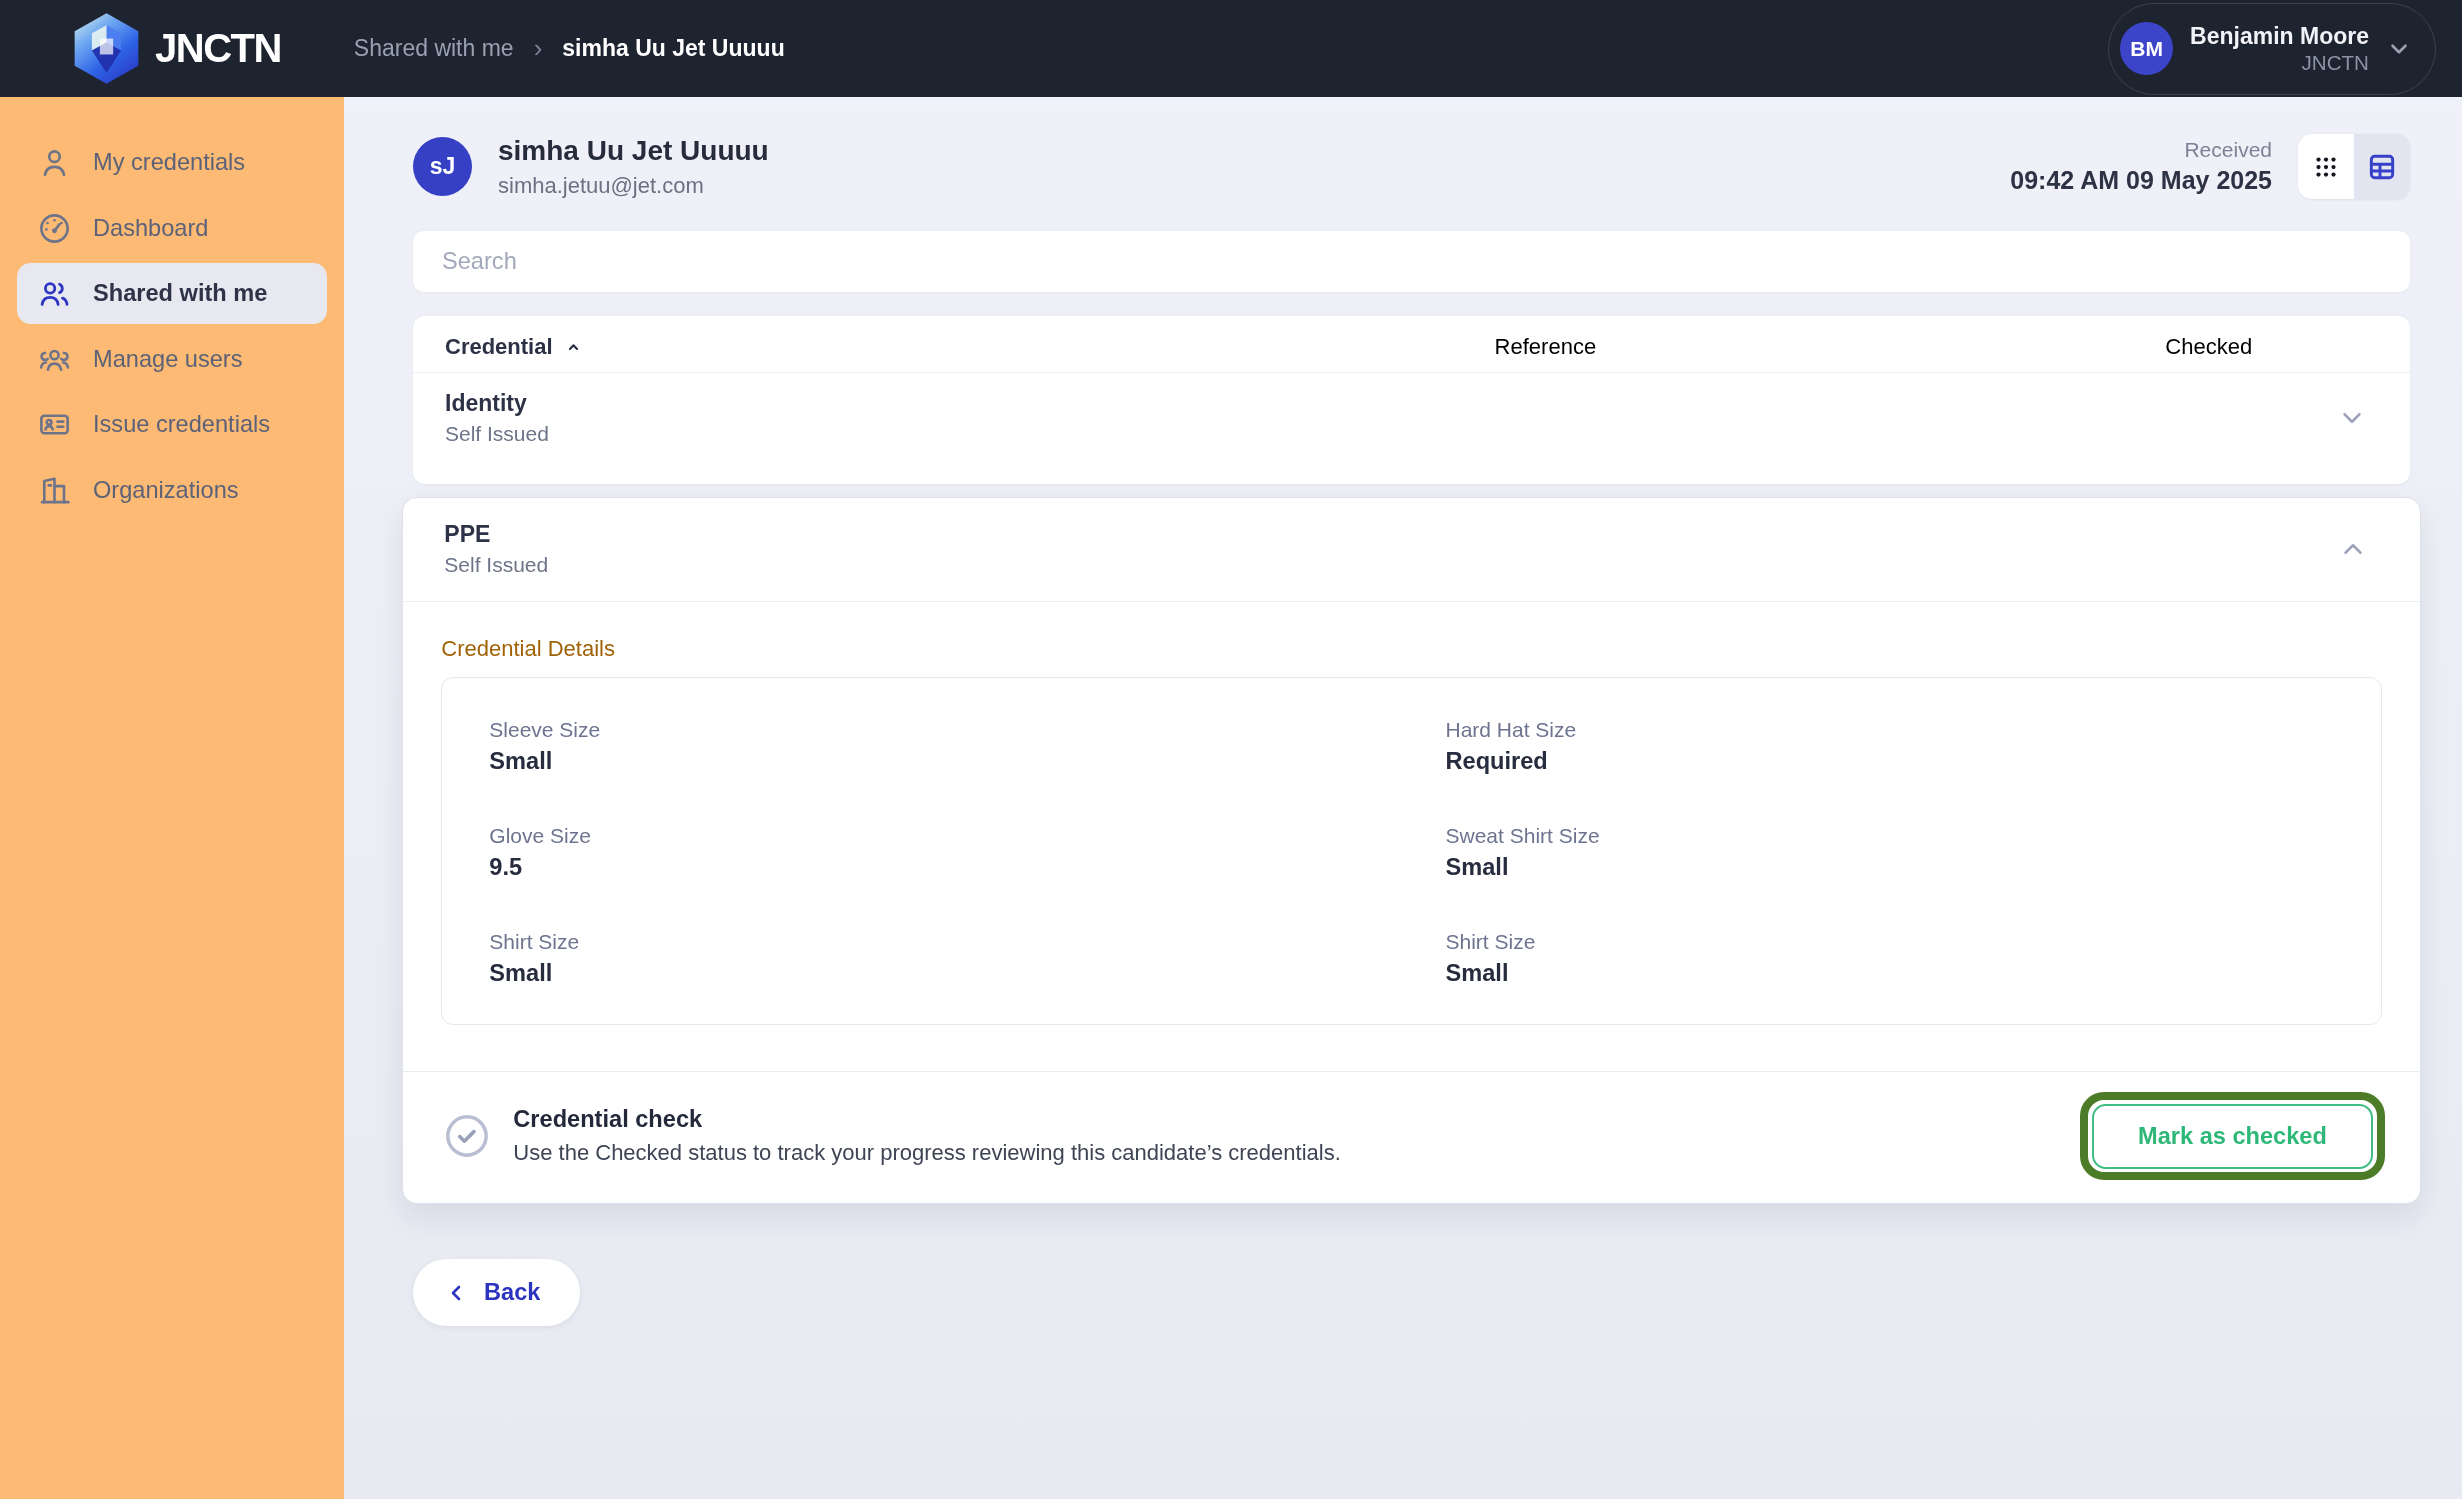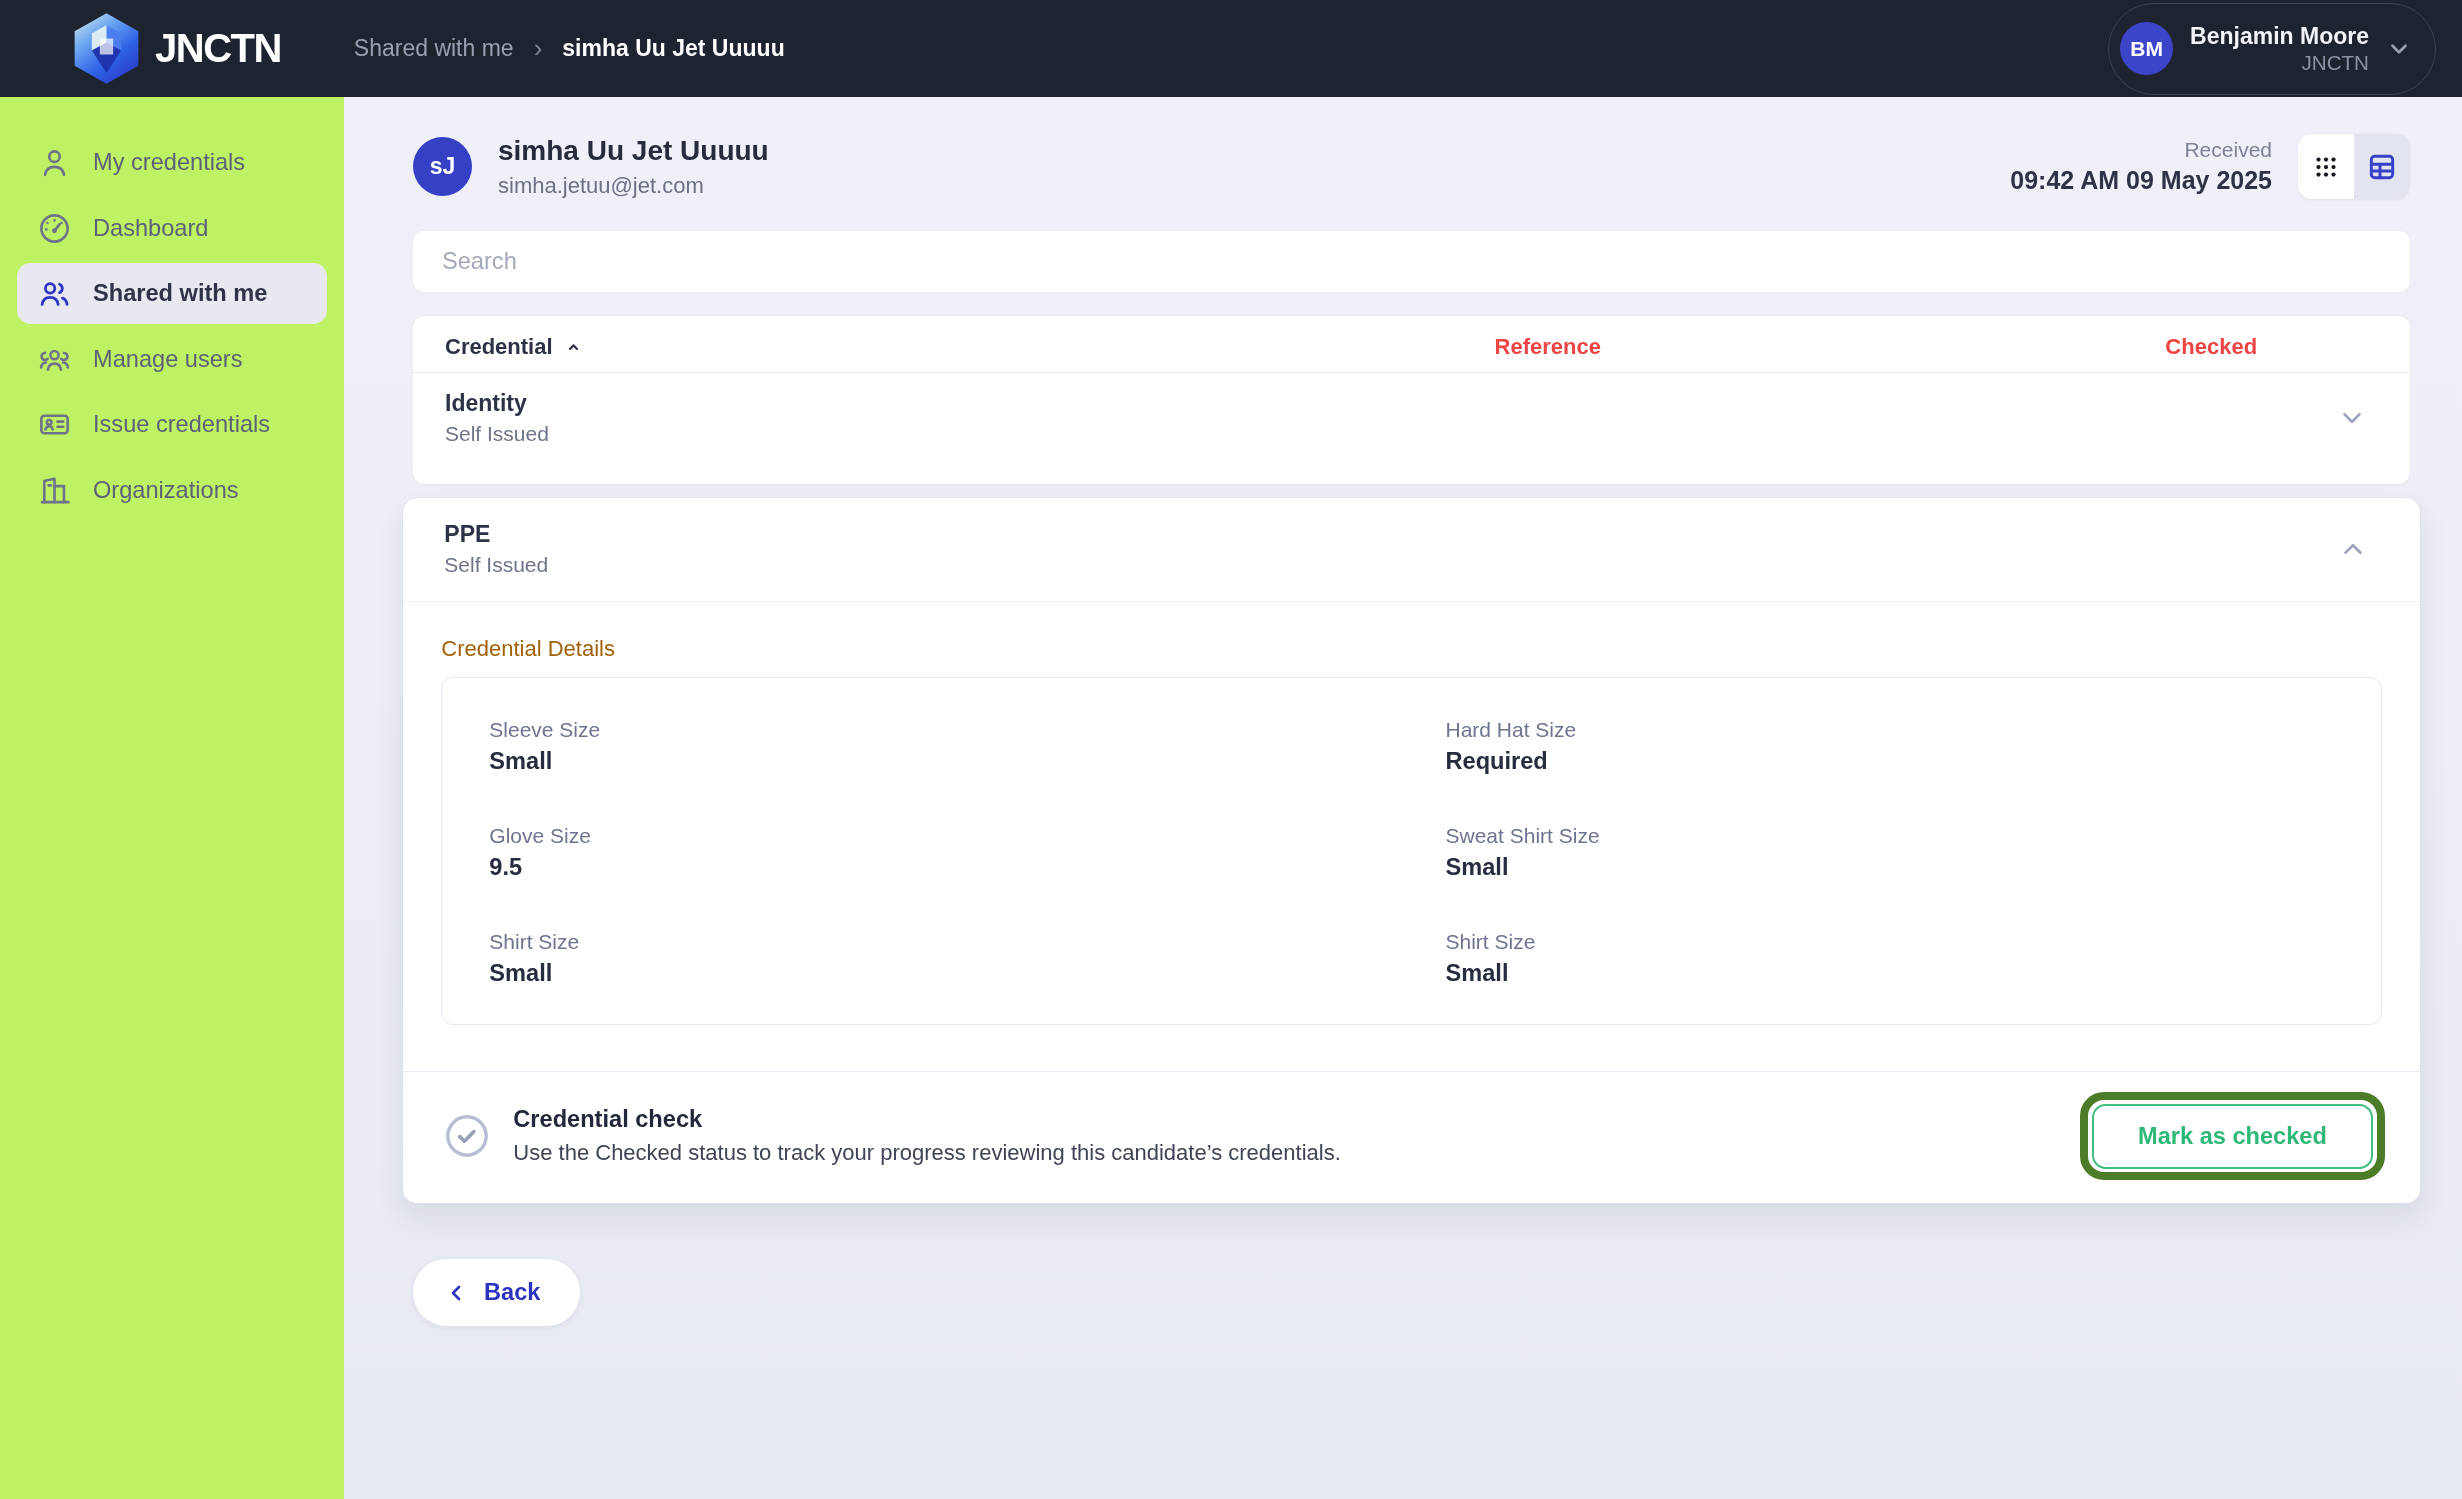--- a/index.html
+++ b/index.html
@@ -18,21 +18,21 @@
   .crumb-current { color:#ffffff; font-weight:700; }
   .user-chip { margin-left:auto; display:flex; align-items:center; gap:17px; border:1.5px solid #3a4152; border-radius:49px; padding:7.6px 23px 7.6px 10.7px; height:92px; cursor:pointer; }
   .user-avatar { width:53px; height:53px; border-radius:50%; background:#3c45ca; color:#fff; font-size:21px; font-weight:700; display:flex; align-items:center; justify-content:center; }
   .user-meta { text-align:right; line-height:1.15; }
   .user-name { color:#f2f3f8; font-size:23px; font-weight:700; }
   .user-org { color:#8b92a4; font-size:20.6px; margin-top:1.5px; }
   .chevron { stroke:#9aa0b2; }
 
   
   .shell { flex:1; display:flex; min-height:0; }
-  .sidebar { width:344px; background:#bef264; padding-top:35px; flex:0 0 auto; }
+  .sidebar { width:344px; background:#fdba74; padding-top:35px; flex:0 0 auto; }
   .side-item { display:flex; align-items:center; gap:21px; height:61px; margin:0 17px 4.6px; padding:0 20px; border-radius:13.7px; color:#5b6278; font-size:23.6px; font-weight:500; cursor:pointer; }
   .side-item svg { width:35px; height:35px; stroke:#6d7489; flex:0 0 auto; }
   .side-item.active { background:#e7e8f0; color:#2e3347; font-weight:700; }
   .side-item.active svg { stroke:#2d36c3; }
 
   .main { flex:1; padding:37px 52px 0 69px; background:linear-gradient(#f0f1f8, #e8eaf2); min-width:0; }
 
   
   .profile-row { display:flex; align-items:center; }
   .profile-avatar { width:59px; height:59px; border-radius:50%; background:#3540c5; color:#fff; font-size:23px; font-weight:700; display:flex; align-items:center; justify-content:center; }
@@ -50,21 +50,21 @@
 
   
   .search-box { margin-top:32px; background:#fff; border-radius:10.7px; height:61px; display:flex; align-items:center; padding:0 29px; box-shadow:0 0.8px 2.3px rgba(25,30,60,.05); }
   .search-box input { border:none; outline:none; width:100%; font-size:23.6px; color:#2d3245; font-family:"Liberation Sans", sans-serif; background:transparent; }
   .search-box input::placeholder { color:#a3a9ba; }
 
   
   .table-card { margin-top:24px; background:#fff; border-radius:12px; box-shadow:0 0.8px 2.3px rgba(25,30,60,.05); }
   .thead { display:grid; grid-template-columns:54.3% 34.7% 1fr; padding:18px 32px 12px; border-bottom:0.8px solid #edeef4; font-size:22px; }
   .th-cred { color:#2c3146; font-weight:700; display:flex; align-items:center; gap:12px; cursor:pointer; }
-  .th { color:#ef4444; font-weight:700; }
+  .th { color:#000000; font-weight:400; }
   .sort-caret { stroke:#2c3146; }
   .row { display:flex; align-items:center; justify-content:space-between; padding:17px 32px 38px; cursor:pointer; }
   .row-title { font-size:23px; font-weight:600; color:#2d3246; }
   .row-sub { font-size:21px; color:#6e7488; margin-top:4.6px; }
   .row-chevron { stroke:#9da3ba; margin-right:10.7px; }
 
   
   .expanded-card { margin:13.7px -10.7px 0; background:#fff; border:0.8px solid #dfe2ee; border-radius:15px; box-shadow:0 13.7px 30px rgba(25,30,60,.09); }
   .ppe-row { display:flex; align-items:center; justify-content:space-between; padding:23px 41px 24px; border-bottom:0.8px solid #eef0f6; cursor:pointer; }
   .details-wrap { padding:34px 38px 46px; }

